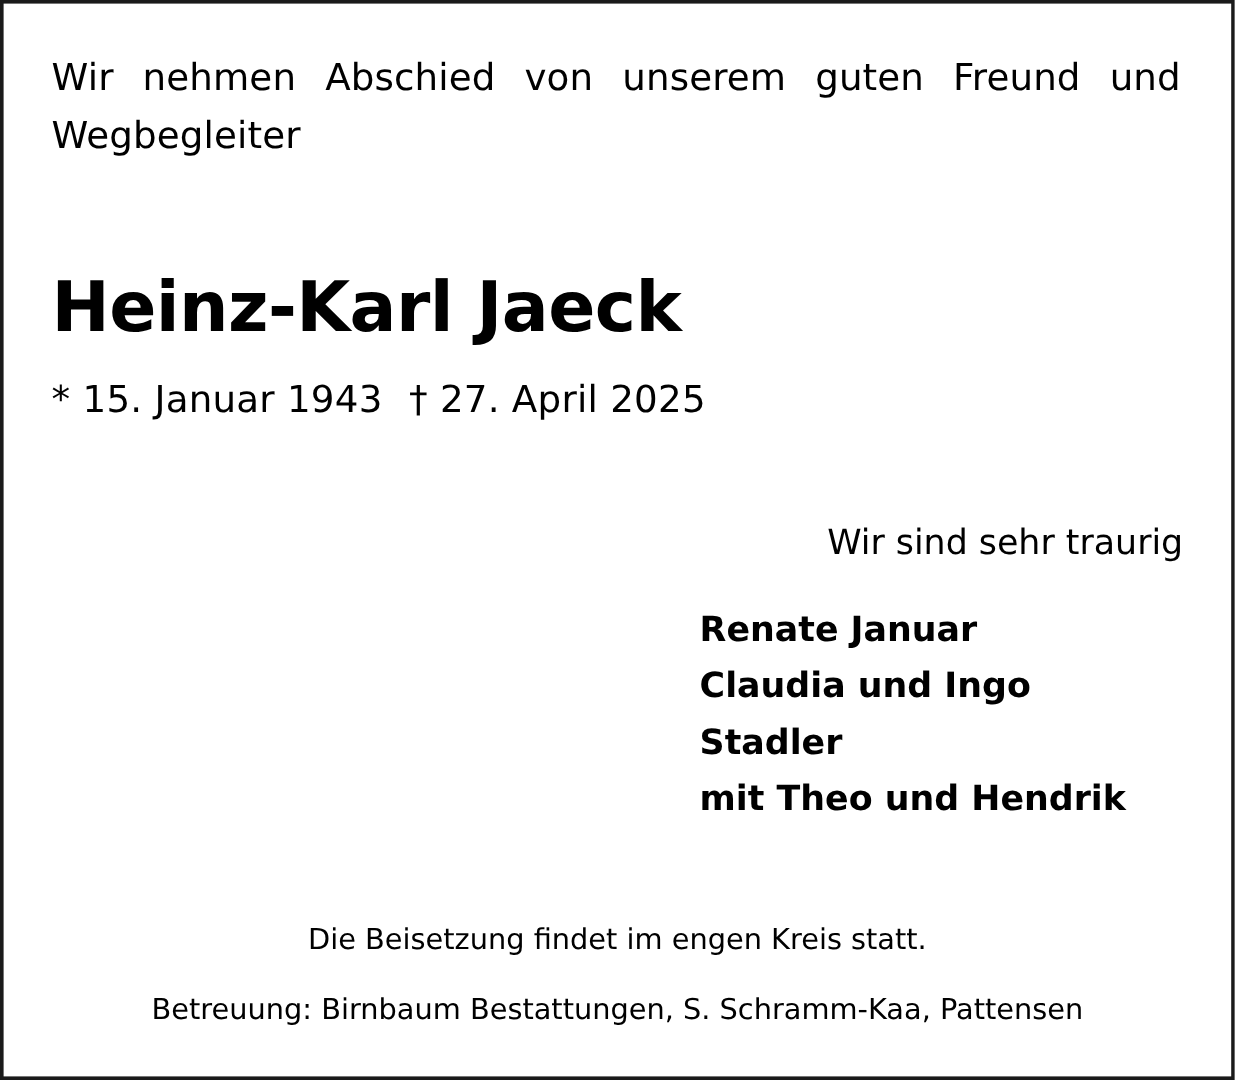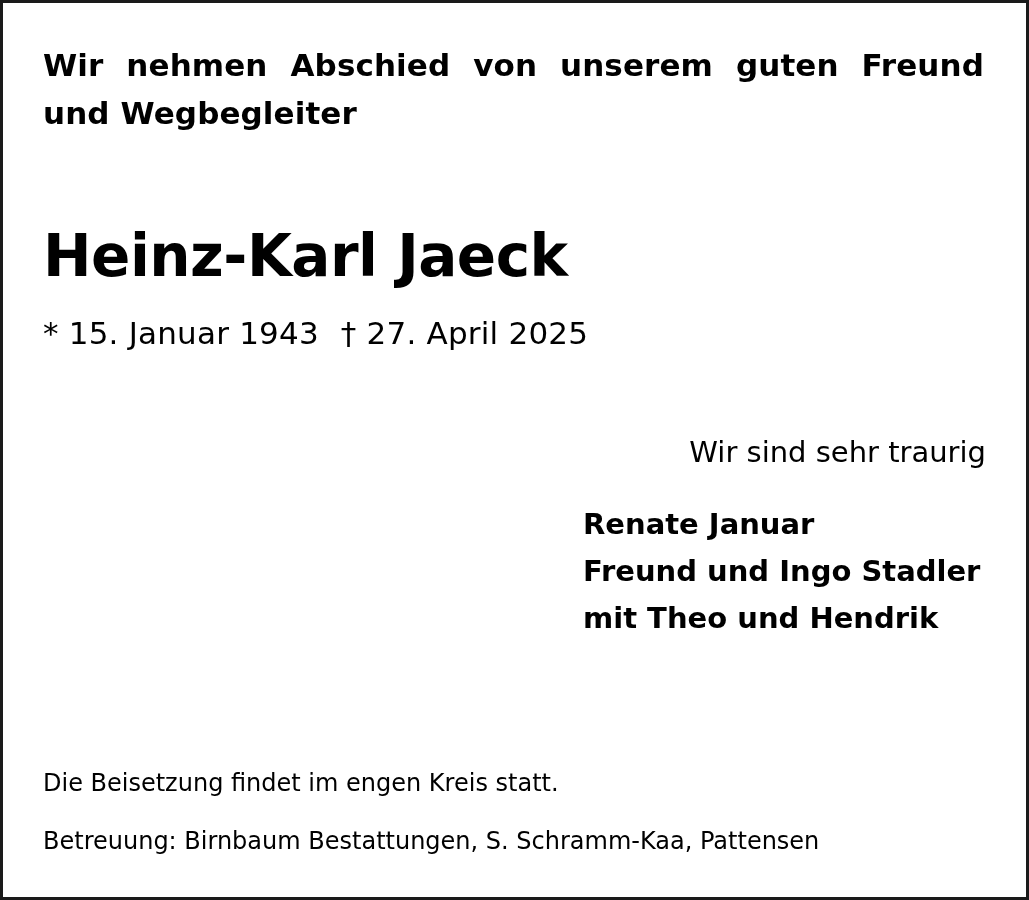--- a/index.html
+++ b/index.html
@@ -24,21 +24,20 @@
     padding: 38px 40px 0 40px;
   }
   .intro {
     font-size: 31px;
     line-height: 1.55;
     text-align: justify;
     text-align-last: left;
     letter-spacing: 0.1px;
     margin: 0;
     padding-right: 2px;
-    font-weight: bold;
   }
   .name-block {
     text-align: left;
     margin-top: 88px;
   }
   .name {
     font-size: 58px;
     font-weight: bold;
     letter-spacing: -0.5px;
     line-height: 1.1;
@@ -70,20 +69,21 @@
   }
   .footer {
     position: absolute;
     left: 40px;
     right: 40px;
     bottom: 42px;
   }
   .footer-line {
     font-size: 24px;
     margin: 0;
+    text-align: center;
   }
   .footer-line + .footer-line {
     margin-top: 30px;
   }
 </style>
 </head>
 <body>
 
 <div class="notice">
 
@@ -92,21 +92,21 @@
   <div class="name-block">
     <h1 class="name">Heinz-Karl Jaeck</h1>
     <div class="dates">
       <span>* 15. Januar 1943</span><span class="gap"></span><span>† 27. April 2025</span>
     </div>
   </div>
 
   <div class="family-block">
     <p class="mourning-line">Wir sind sehr traurig</p>
     <p class="family-name">Renate Januar</p>
-    <p class="family-name">Freund und Ingo Stadler</p>
+    <p class="family-name">Claudia und Ingo Stadler</p>
     <p class="family-name">mit Theo und Hendrik</p>
   </div>
 
   <div class="footer">
     <p class="footer-line">Die Beisetzung findet im engen Kreis statt.</p>
     <p class="footer-line">Betreuung: Birnbaum Bestattungen, S. Schramm-Kaa, Pattensen</p>
   </div>
 
 </div>
 

